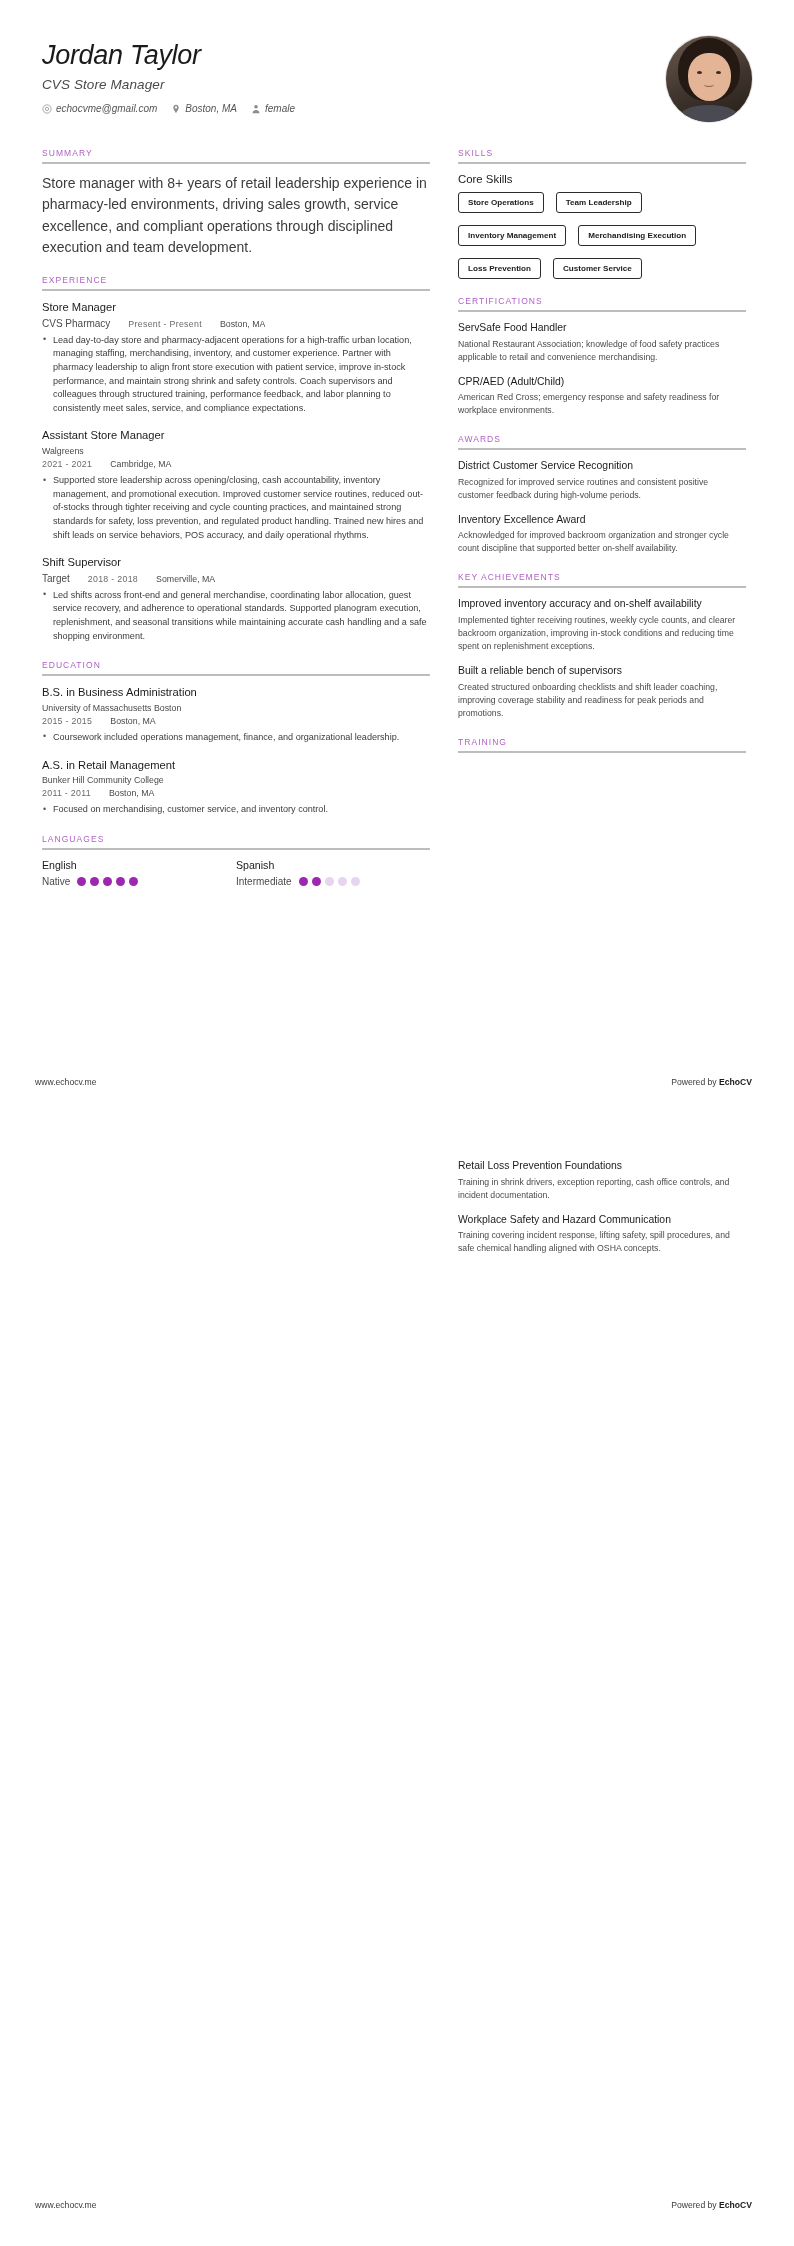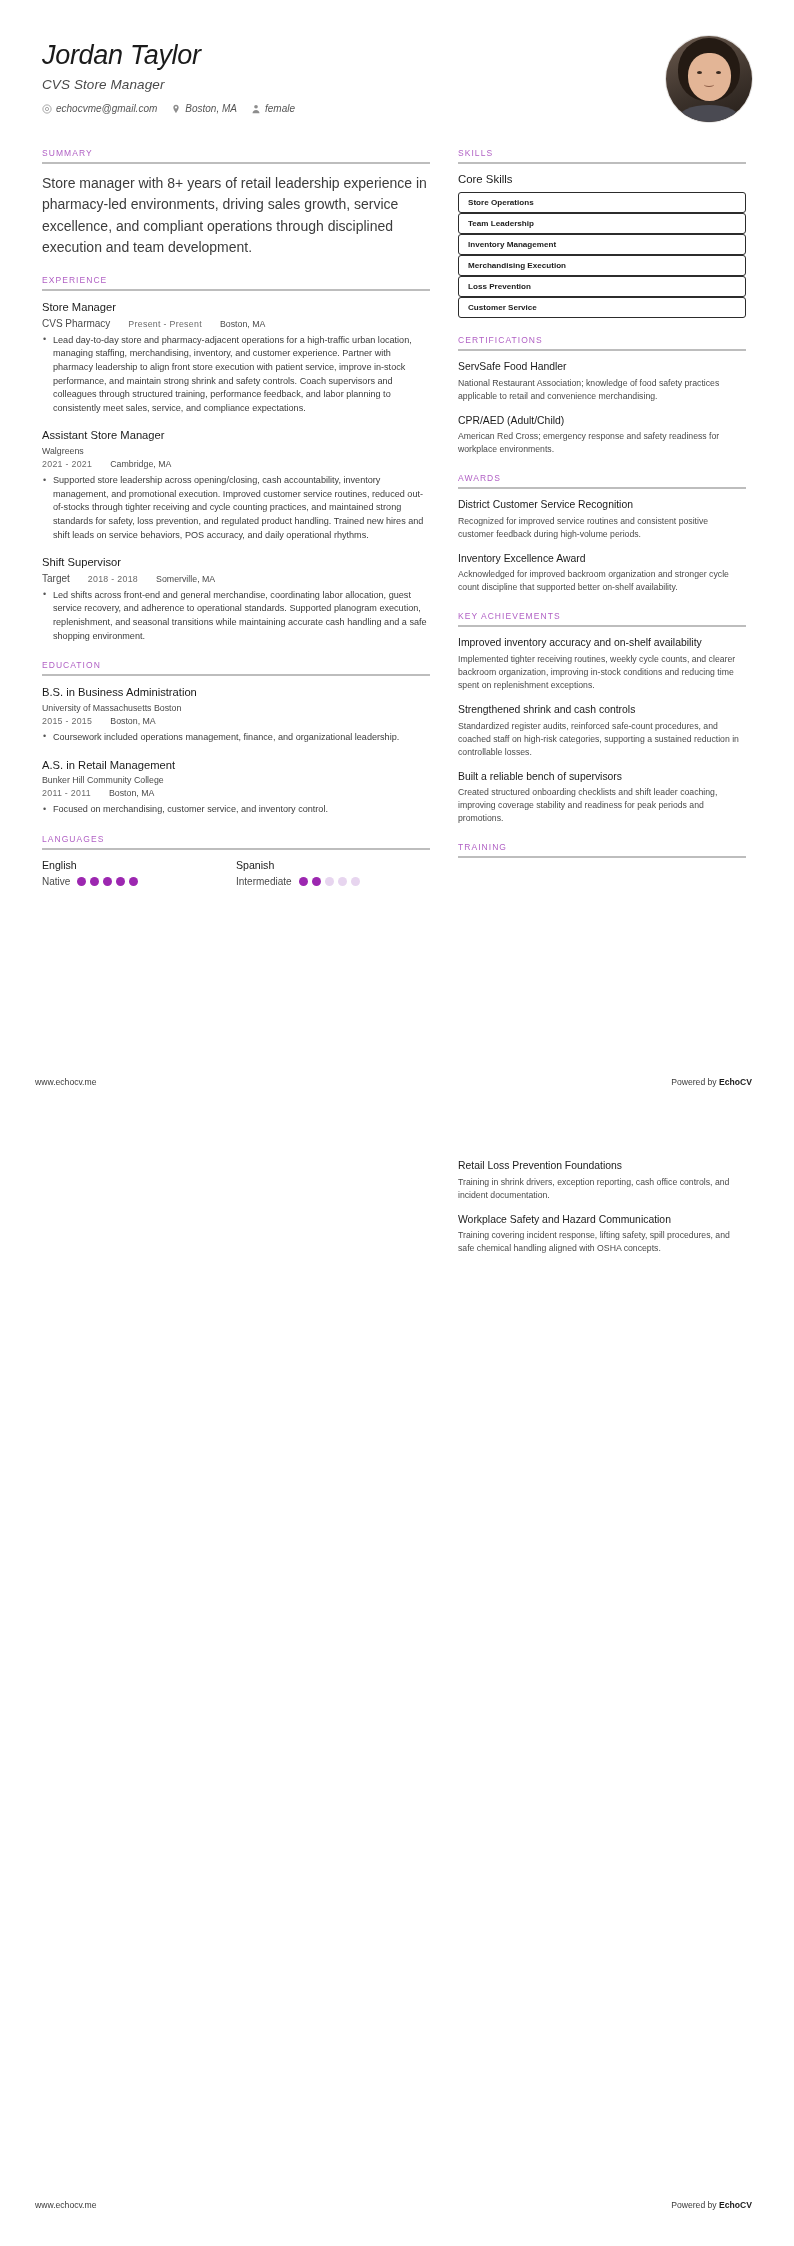--- a/index.html
+++ b/index.html
@@ -74,21 +74,21 @@
   .bullets li {
     position: relative; padding-left: 11px; font-size: 9.1px;
     line-height: 1.5; color: #3c3c3c; margin-bottom: 2px;
   }
   .bullets li:before {
     content: "•"; position: absolute; left: 1px; top: -0.5px; color: #555; font-size: 9px;
   }
 
   
   .skill-group-title { font-size: 11.4px; color: #1b1b1b; margin-bottom: 7px; }
-  .chips { display: flex; flex-wrap: wrap; gap: 0; flex-direction: column; }
+  .chips { display: flex; flex-wrap: wrap; gap: 12px; }
   .chip {
     border: 1px solid #2c2c2c; border-radius: 3px;
     padding: 5px 9px; font-size: 8.1px; font-weight: bold;
     color: #1b1b1b; background: #fff; white-space: nowrap;
   }
 
   
   .ritem { margin-bottom: 11px; }
   .ritem:last-child { margin-bottom: 0; }
   .ritem-title { font-size: 10.4px; color: #1b1b1b; line-height: 1.3; margin-bottom: 3px; }
@@ -321,24 +321,20 @@
       </div>
 
       <div class="sec">
         <div class="sec-head">KEY ACHIEVEMENTS</div>
         <div class="sec-rule"></div>
         <div class="ritem">
           <div class="ritem-title">Improved inventory accuracy and on-shelf availability</div>
           <div class="ritem-desc">Implemented tighter receiving routines, weekly cycle counts, and clearer backroom organization, improving in-stock conditions and reducing time spent on replenishment exceptions.</div>
         </div>
         <div class="ritem">
-          <div class="ritem-title">Strengthened shrink and cash controls</div>
-          <div class="ritem-desc">Standardized register audits, reinforced safe-count procedures, and coached staff on high-risk categories, supporting a sustained reduction in controllable losses.</div>
-        </div>
-        <div class="ritem">
           <div class="ritem-title">Built a reliable bench of supervisors</div>
           <div class="ritem-desc">Created structured onboarding checklists and shift leader coaching, improving coverage stability and readiness for peak periods and promotions.</div>
         </div>
       </div>
 
       <div class="sec">
         <div class="sec-head">TRAINING</div>
         <div class="sec-rule"></div>
       </div>
 

